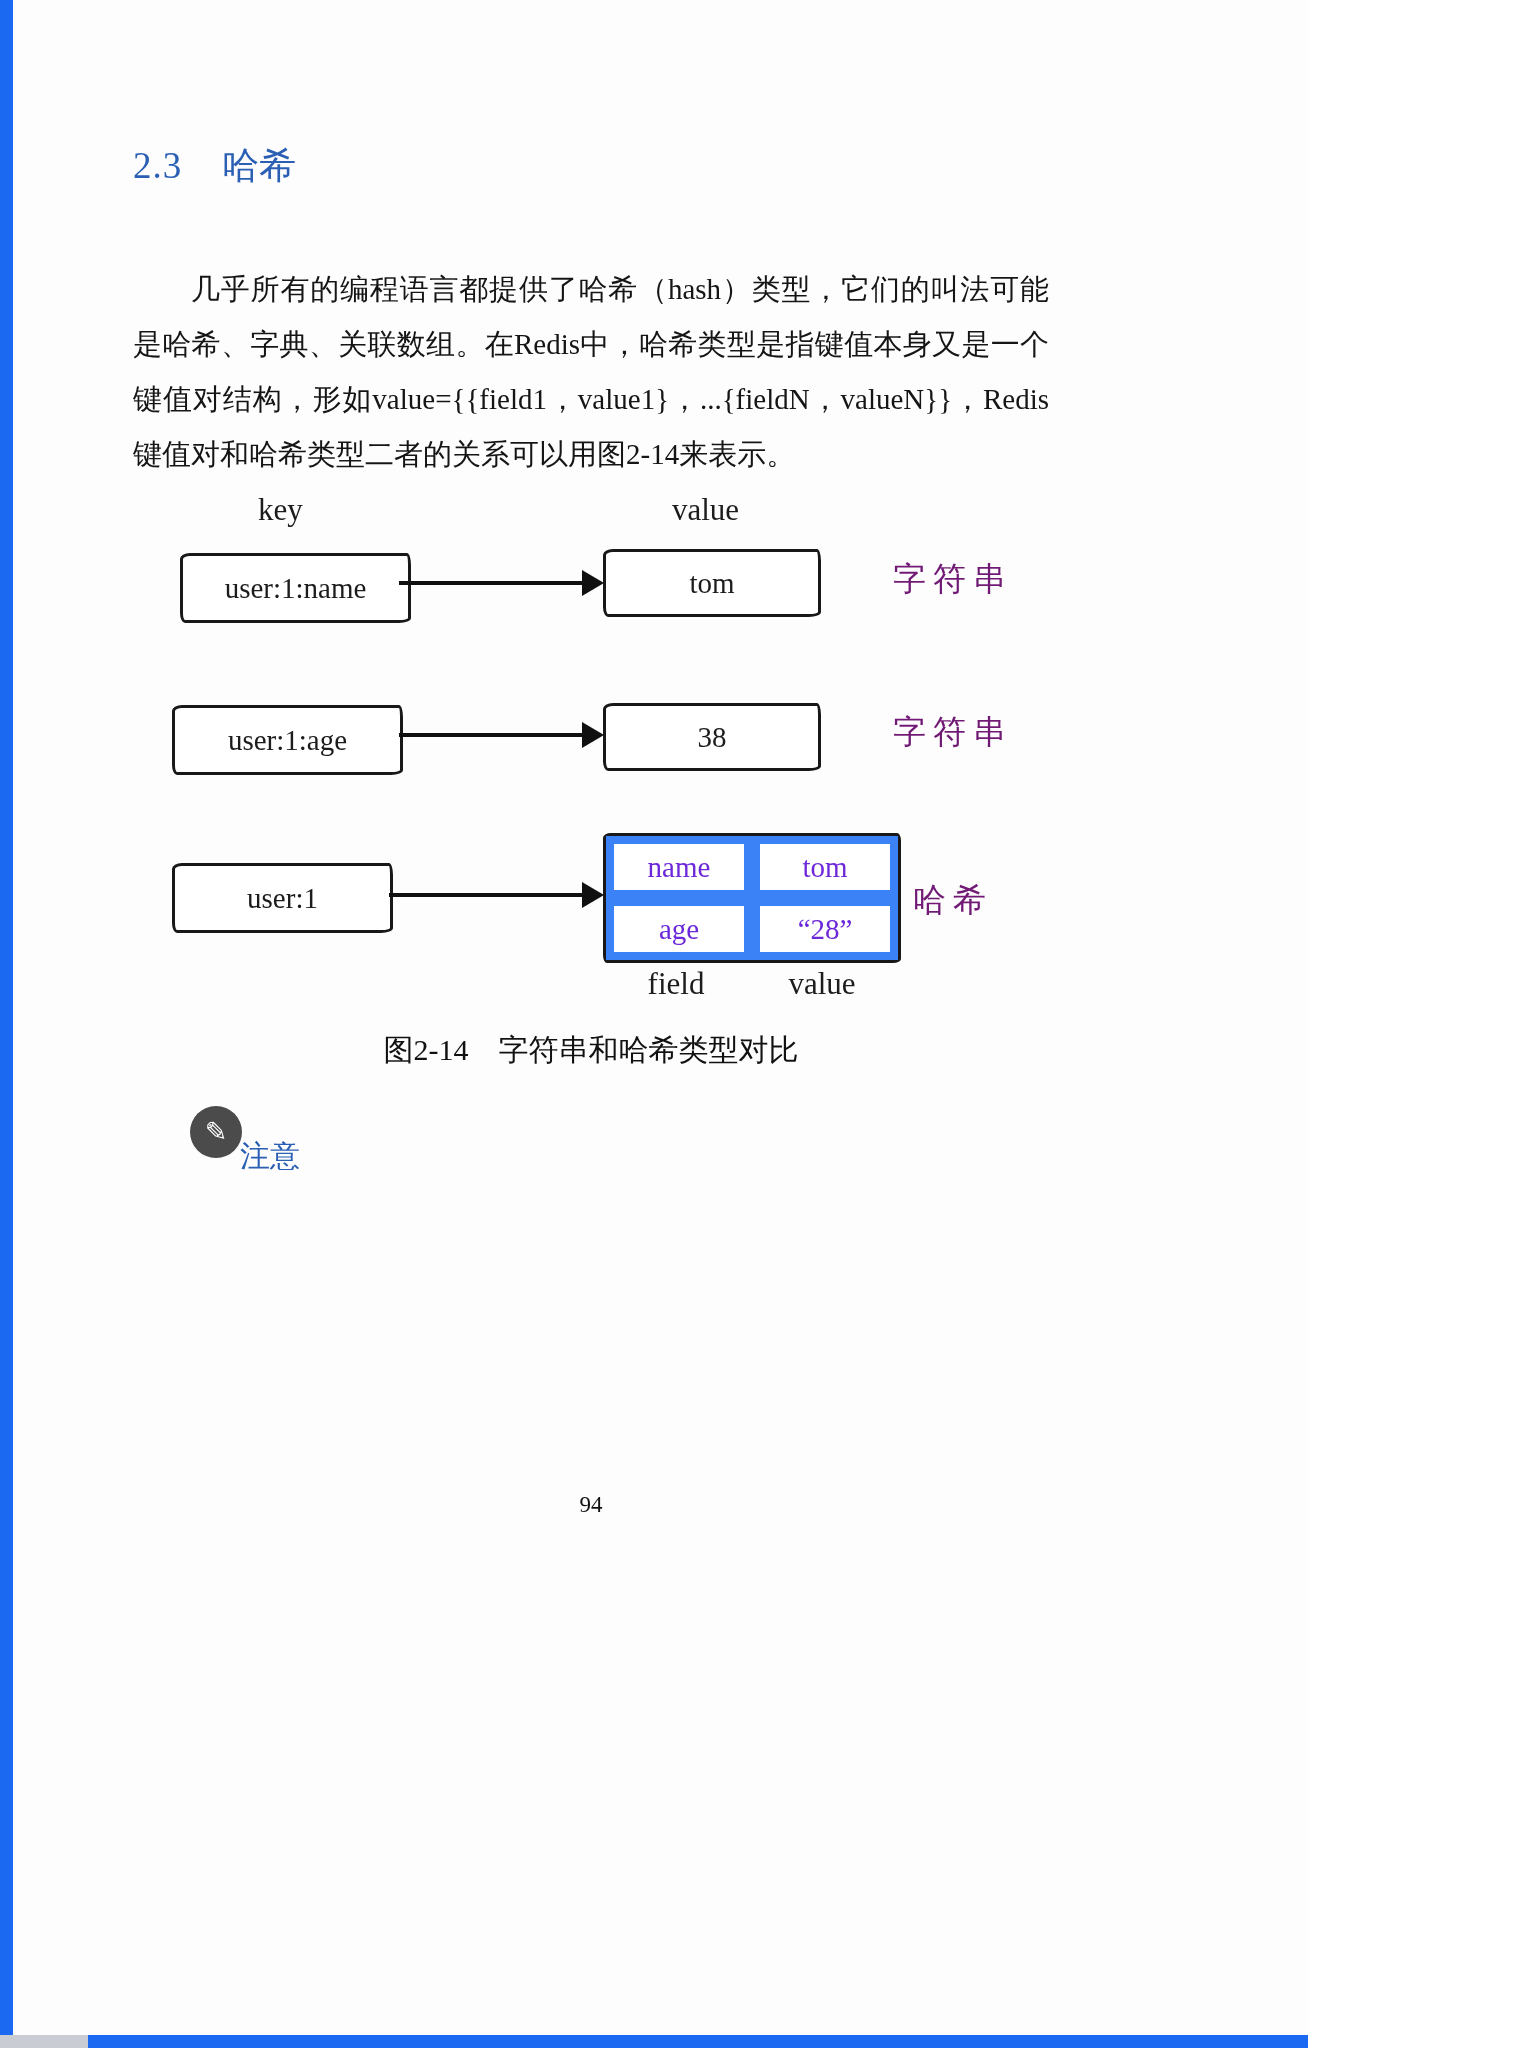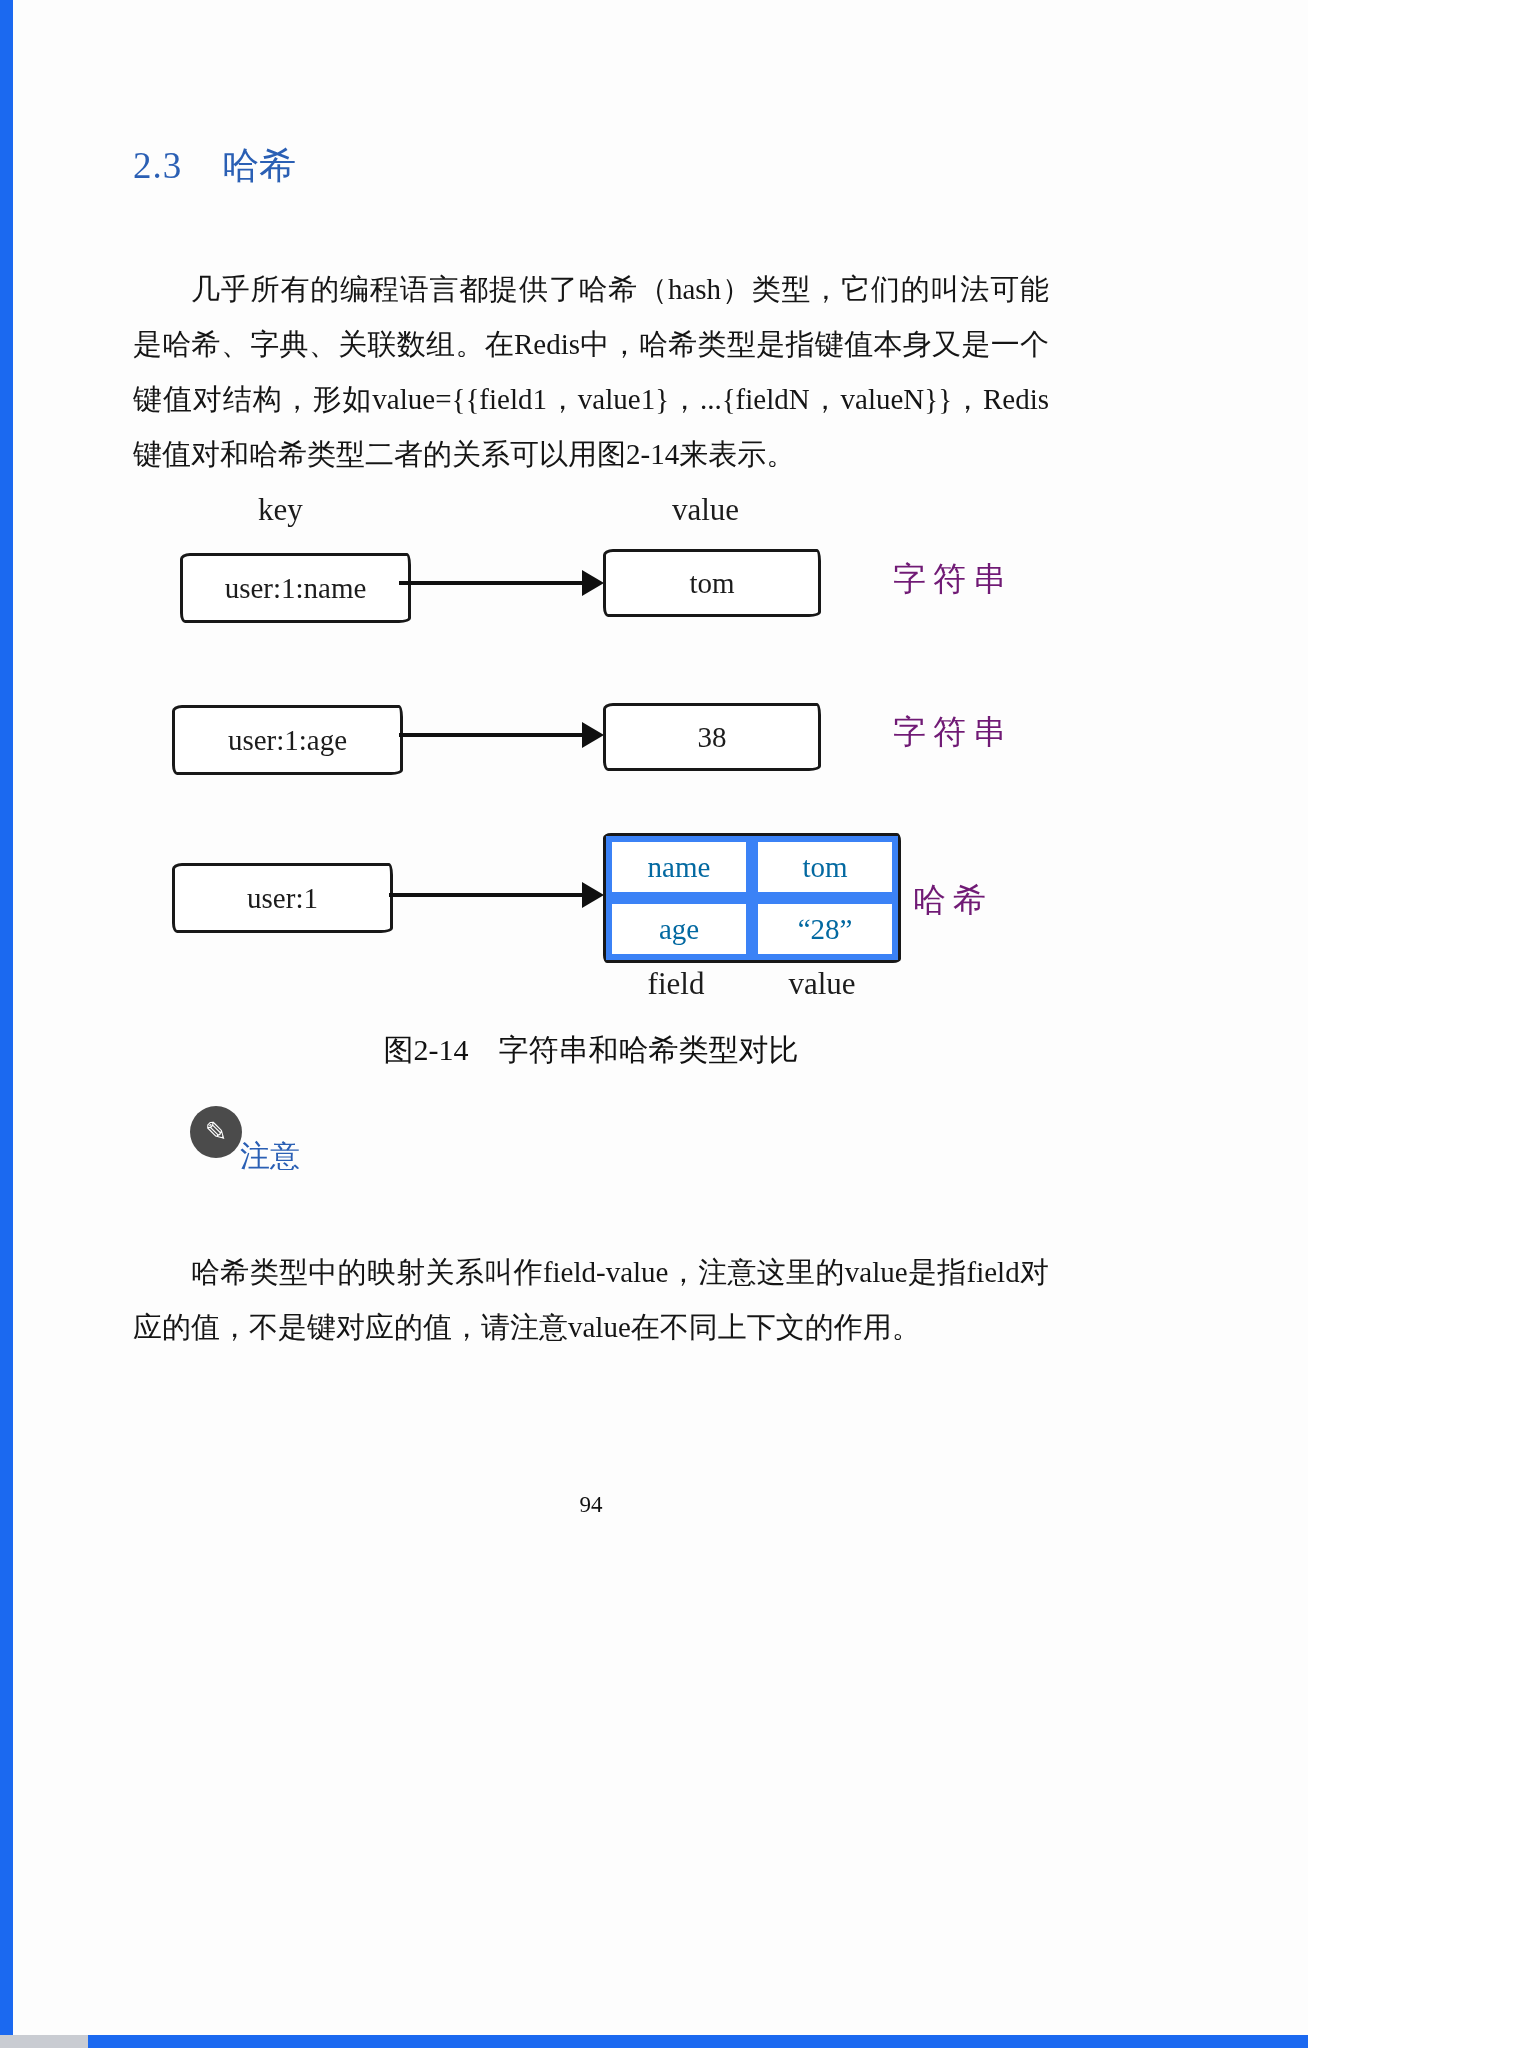--- a/index.html
+++ b/index.html
@@ -49,23 +49,23 @@
   }
   .type-label{position:absolute;font-size:33px;letter-spacing:7px;color:#701a75;}
 
   .hash-table{
     position:absolute;left:603px;top:833px;
     display:grid;grid-template-columns:146px 146px;grid-auto-rows:62px;
     border:3px solid #181818;background:#fff;
     border-radius:8px 4px 8px 4px / 5px 8px 4px 8px;
   }
   .hash-cell{
-    border:6px solid #3b82f6;
+    border:8px solid #3b82f6;
     display:flex;align-items:center;justify-content:center;
-    font-size:29px;color:#0369a1;
+    font-size:29px;color:#6d28d9;
   }
 
   .caption{position:absolute;left:133px;top:1030px;width:916px;text-align:center;font-size:30px;color:#111;}
 
   
   .note-icon{
     position:absolute;left:190px;top:1106px;width:52px;height:52px;
     background:#4b4b4b;border-radius:50%;
     display:flex;align-items:center;justify-content:center;
     color:#ffffff;font-size:27px;
@@ -118,17 +118,16 @@
     <div class="fig-label" style="left:749px;top:966px;width:146px;text-align:center;">value</div>
 
     <div class="caption">图2-14　字符串和哈希类型对比</div>
   </div>
 
   <div class="note-icon">
     <span>✎</span>
   </div>
   <div class="note-label">注意</div>
 
-  <p class="para para2">哈希类型中的映射关系叫作field-value，注意这里的value是指field对应的值，不是键对应的值，请注意value在不同上下文的作用。</p>
 
   <div class="page-number">94</div>
 
 </div>
 
 </body></html>

